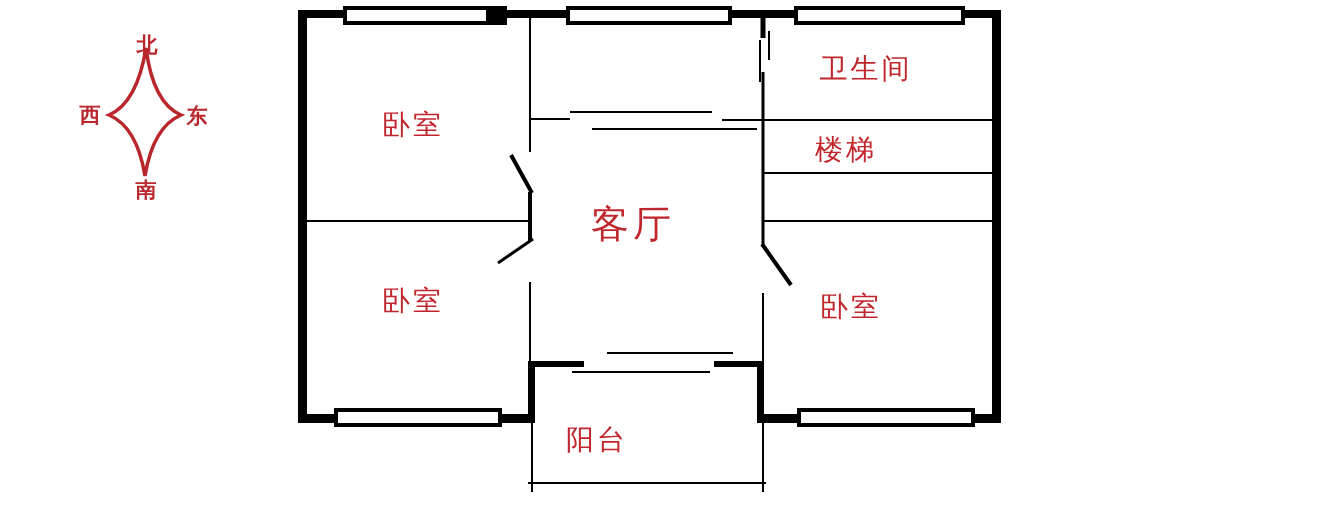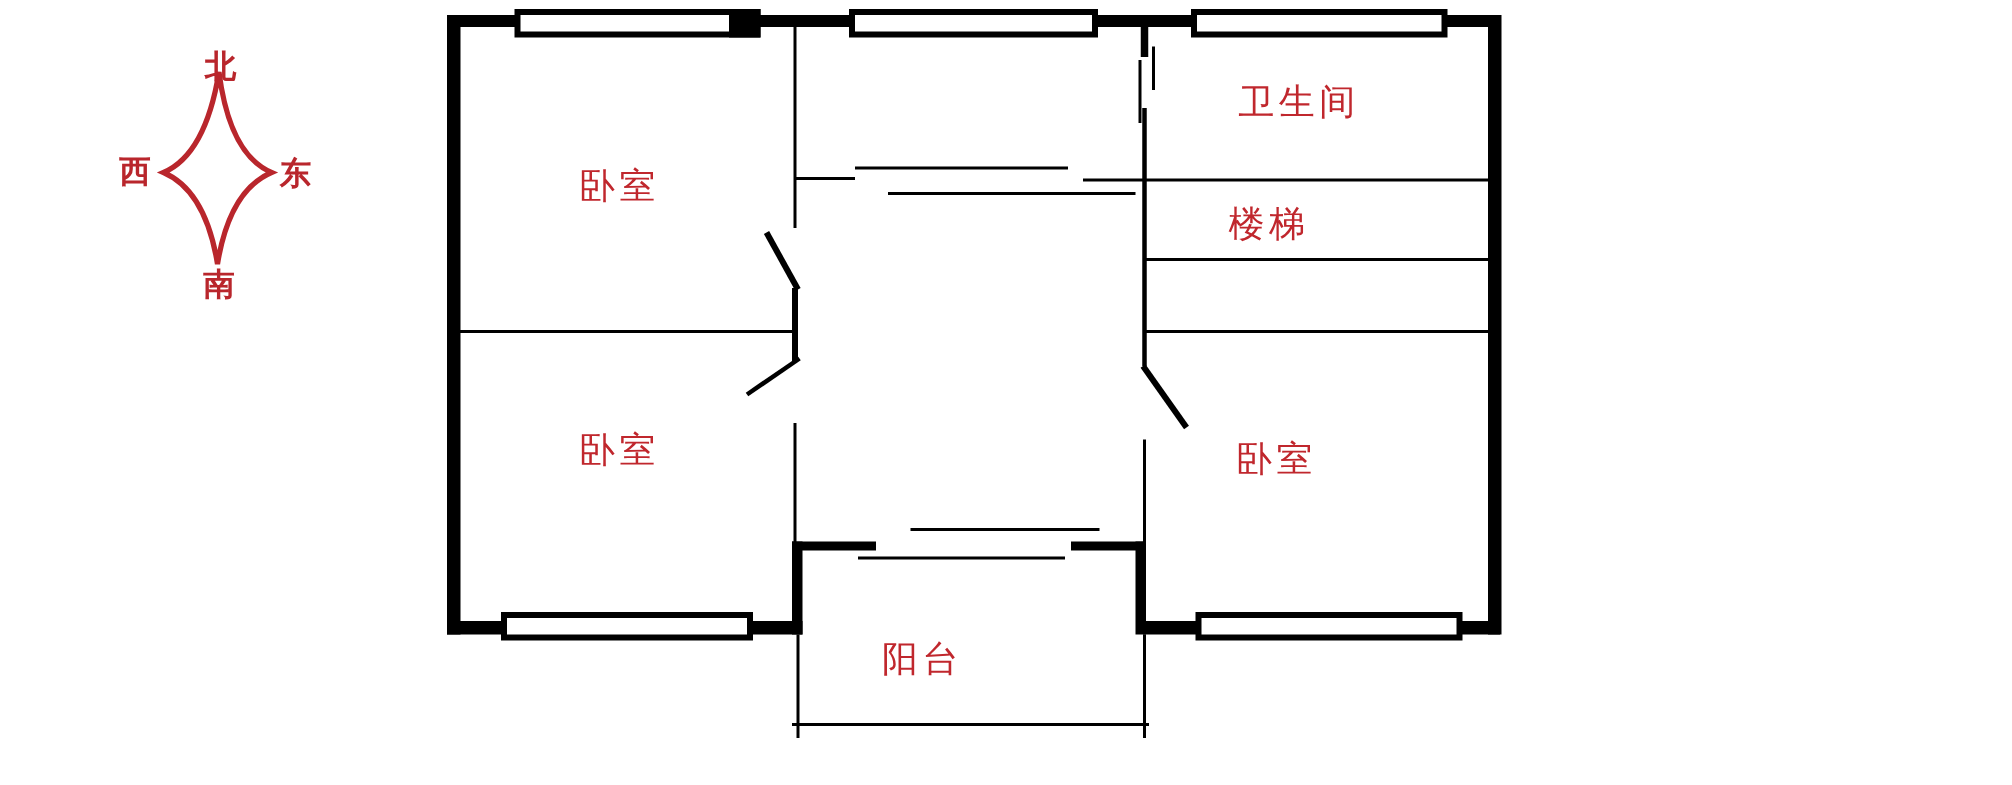--- a/index.html
+++ b/index.html
@@ -8,21 +8,21 @@
     width:1341px;height:523px;
     background:#ffffff;
     font-family:"Liberation Serif","DejaVu Serif",serif;
     overflow:hidden;
   }
   .plan-svg{position:absolute;left:0;top:0;}
   .room-label{
     position:absolute;
     transform:translate(-50%,-50%);
     color:var(--label-color,#c0272d);
-    font-size:24px;
+    font-size:28px;
     letter-spacing:3px;
     white-space:nowrap;
     line-height:1;
   }
   .room-label.big{font-size:38px;letter-spacing:4px;}
   .compass-label{
     position:absolute;
     transform:translate(-50%,-50%);
     color:var(--compass-color,#b9262c);
     font-size:21px;
@@ -95,25 +95,26 @@
       <line x1="528" y1="483" x2="766" y2="483" stroke="#000000" stroke-width="2"></line>
     </g>
   </svg>
 
   <span class="room-label" style="left:413px;top:125px">卧室</span>
 
   <span class="room-label" style="left:866px;top:69px">卫生间</span>
 
   <span class="room-label" style="left:846px;top:150px">楼梯</span>
 
+  <span class="room-label big" style="left:633px;top:224px">客厅</span>
 
   <span class="room-label" style="left:413px;top:301px">卧室</span>
 
   <span class="room-label" style="left:851px;top:307px">卧室</span>
 
-  <span class="room-label" style="left:615px;top:440px">阳台</span>
+  <span class="room-label" style="left:597px;top:440px">阳台</span>
 
   <span class="compass-label" style="left:147px;top:45px">北</span>
   <span class="compass-label" style="left:146px;top:190px">南</span>
   <span class="compass-label" style="left:90px;top:115px">西</span>
   <span class="compass-label" style="left:197px;top:116px">东</span>
 
 </div>
 
 </body></html>

